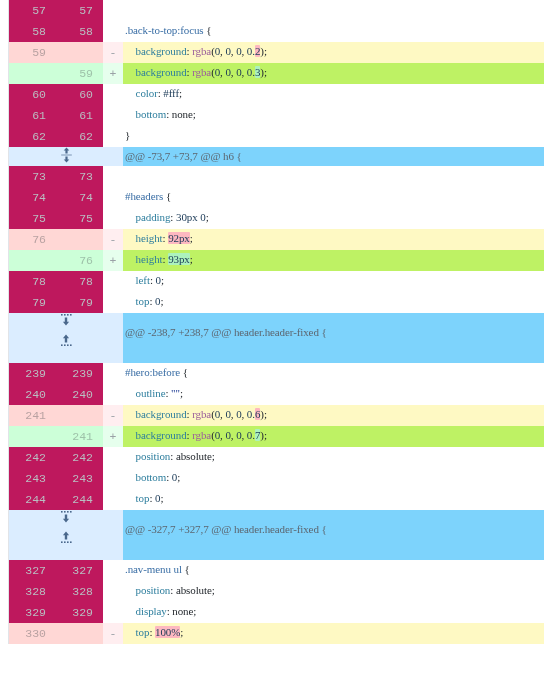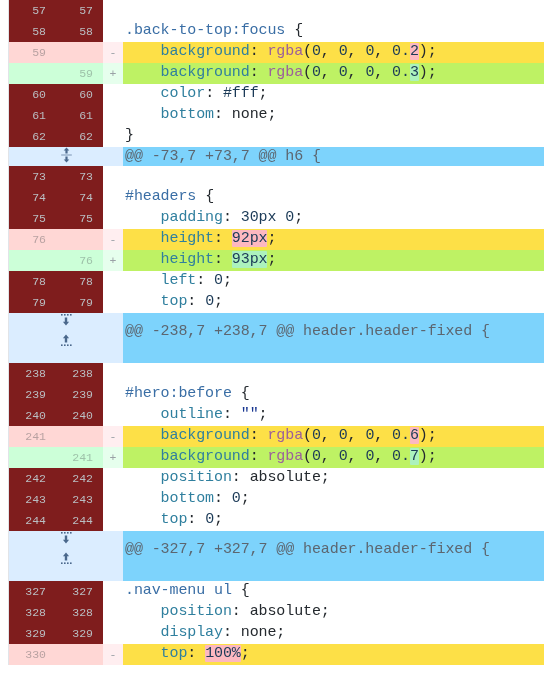--- a/index.html
+++ b/index.html
@@ -57,33 +57,33 @@
     user-select: none;
     font-family: "Liberation Mono", "DejaVu Sans Mono", monospace;
   }
 
   td.code {
     padding: 0 0 0 2px;
     line-height: 19px;
     vertical-align: top;
     white-space: pre;
     overflow: hidden;
-    font-family: Liberation Mono, monospace;
-    font-size: 15px;
+    font-family: Liberation Serif, serif;
+    font-size: 11px;
     letter-spacing: -0.1px;
   }
 
   
-  tr.ctx td.ln    { background: #7f1d1d; }
+  tr.ctx td.ln    { background: #be185d; }
   tr.ctx td.marker,
   tr.ctx td.code  { background: #ffffff; }
 
   tr.del td.ln     { background: #ffd7d5; color: #b9a2a2; }
   tr.del td.marker { background: #ffeef0; }
-  tr.del td.code   { background: #fde047; }
+  tr.del td.code   { background: #fef9c3; }
 
   tr.add td.ln     { background: #ccffd8; color: #9ec2a9; }
   tr.add td.marker { background: #e6ffed; }
   tr.add td.code   { background: #bef264; }
 
   tr.hunk td.ln,
   tr.hunk td.marker,
   tr.hunk td.code {
     background: #7dd3fc;
     color: #70797f;
@@ -235,26 +235,20 @@
                   <rect x="2" y="31.4" width="1.6" height="1.6"></rect>
                   <rect x="5" y="31.4" width="1.6" height="1.6"></rect>
                   <rect x="8" y="31.4" width="1.6" height="1.6"></rect>
                   <rect x="11" y="31.4" width="1.6" height="1.6"></rect>
                 </g>
               </svg>
             </span></td>
           <td class="code">@@ -238,7 +238,7 @@ header.header-fixed {</td>
         </tr>
         <tr class="ctx">
-          <td class="ln">238</td>
-          <td class="ln">238</td>
-          <td class="marker"></td>
-          <td class="code"></td>
-        </tr>
-        <tr class="ctx">
           <td class="ln">239</td>
           <td class="ln">239</td>
           <td class="marker"></td>
           <td class="code"><span class="tok-sel">#hero:before</span> <span class="tok-punc">{</span></td>
         </tr>
         <tr class="ctx">
           <td class="ln">240</td>
           <td class="ln">240</td>
           <td class="marker"></td>
           <td class="code">    <span class="tok-prop">outline</span><span class="tok-punc">:</span> <span class="tok-str">""</span><span class="tok-punc">;</span></td>

